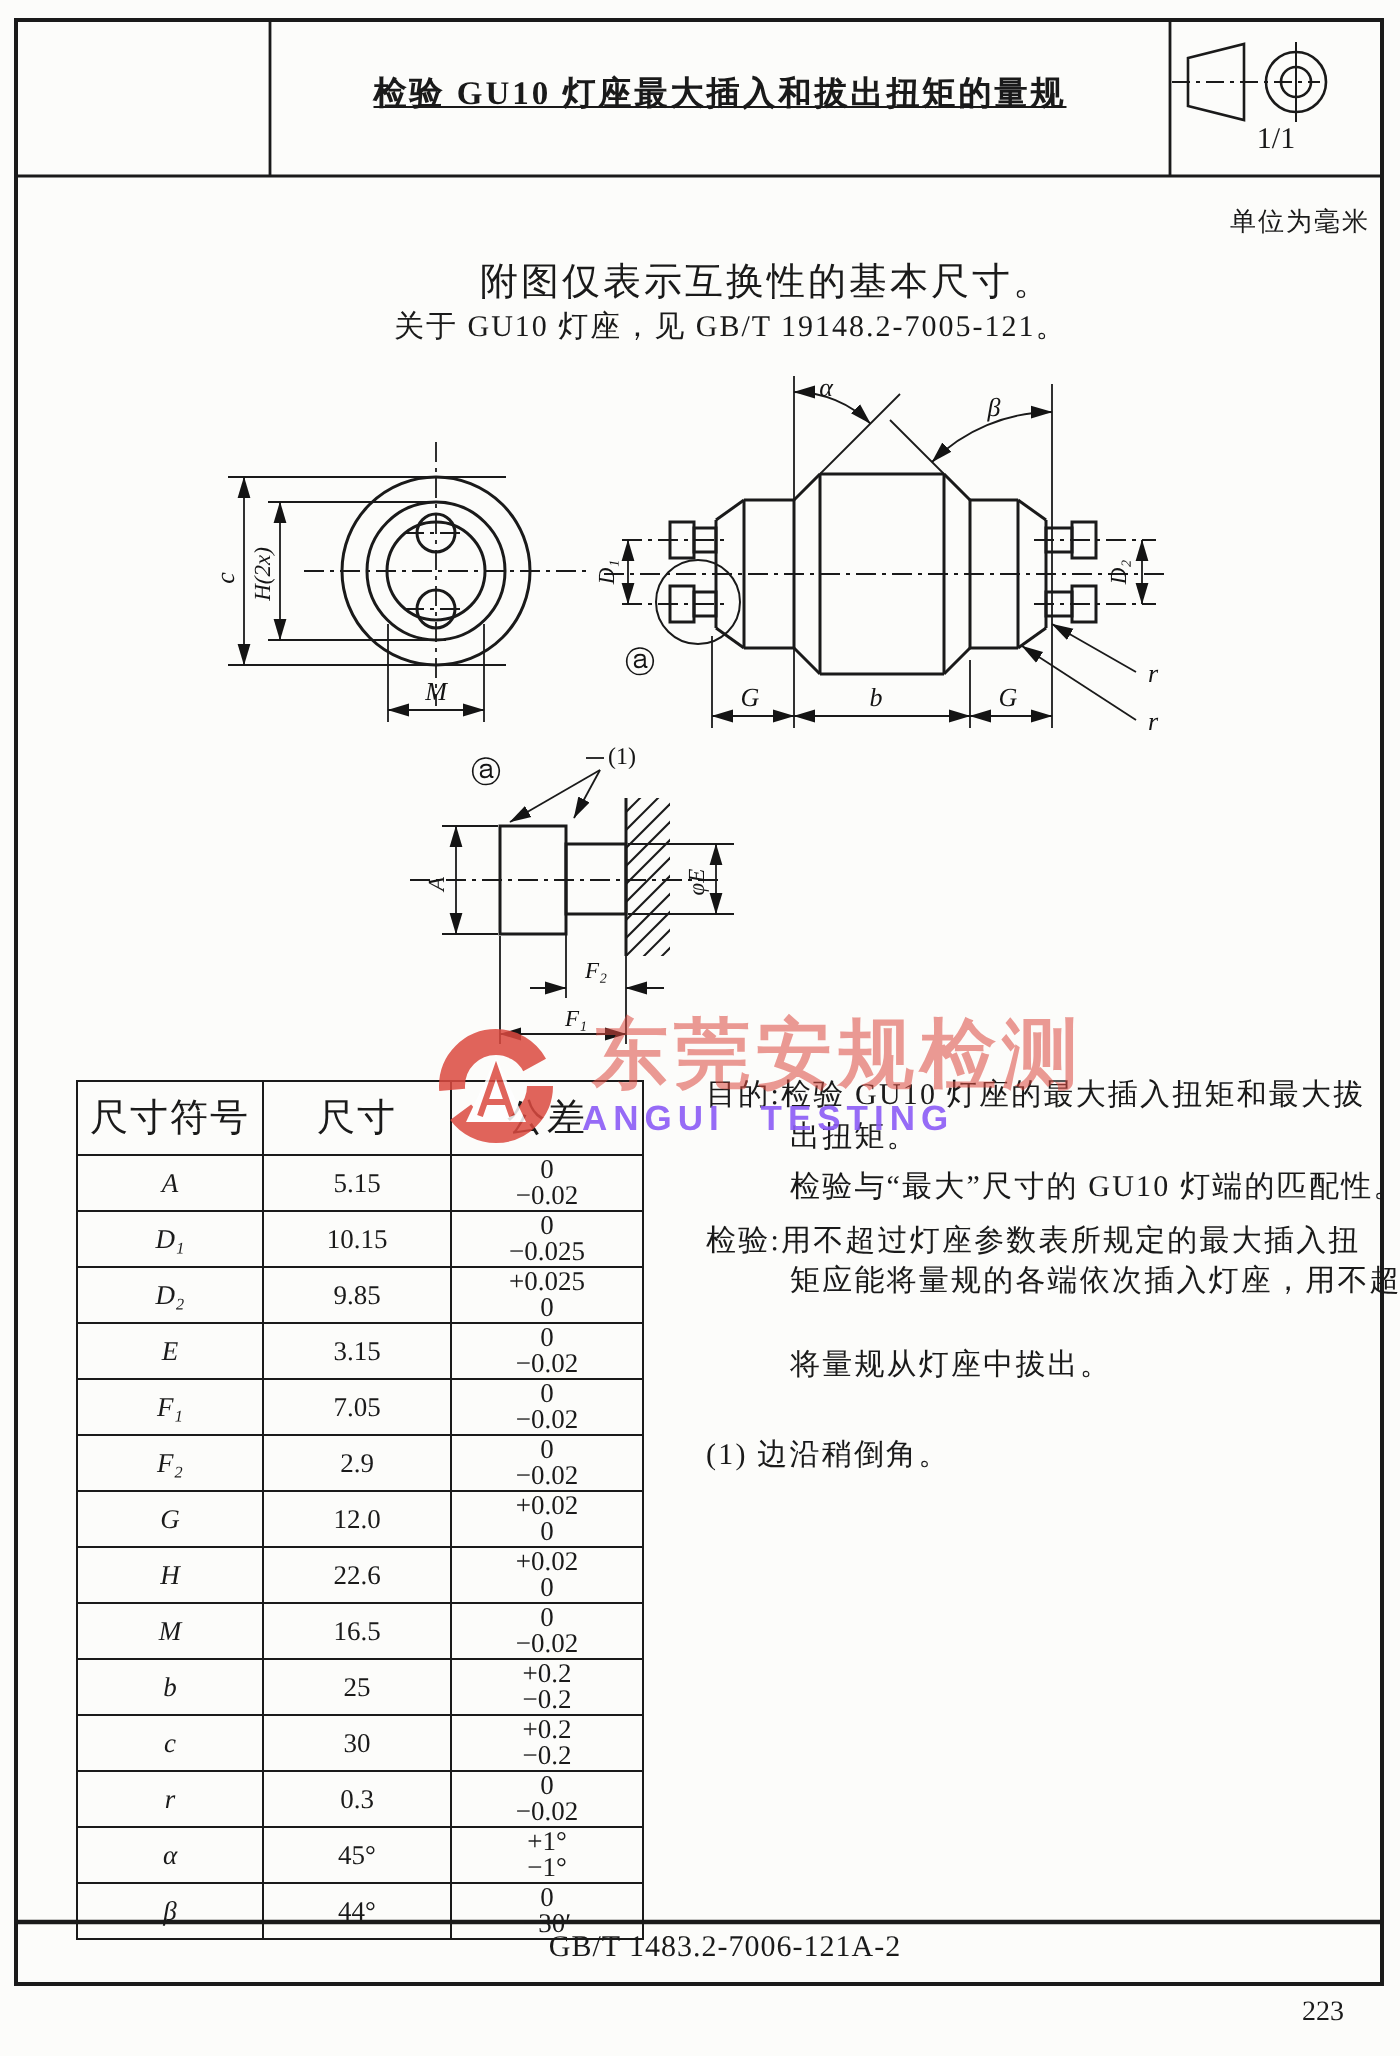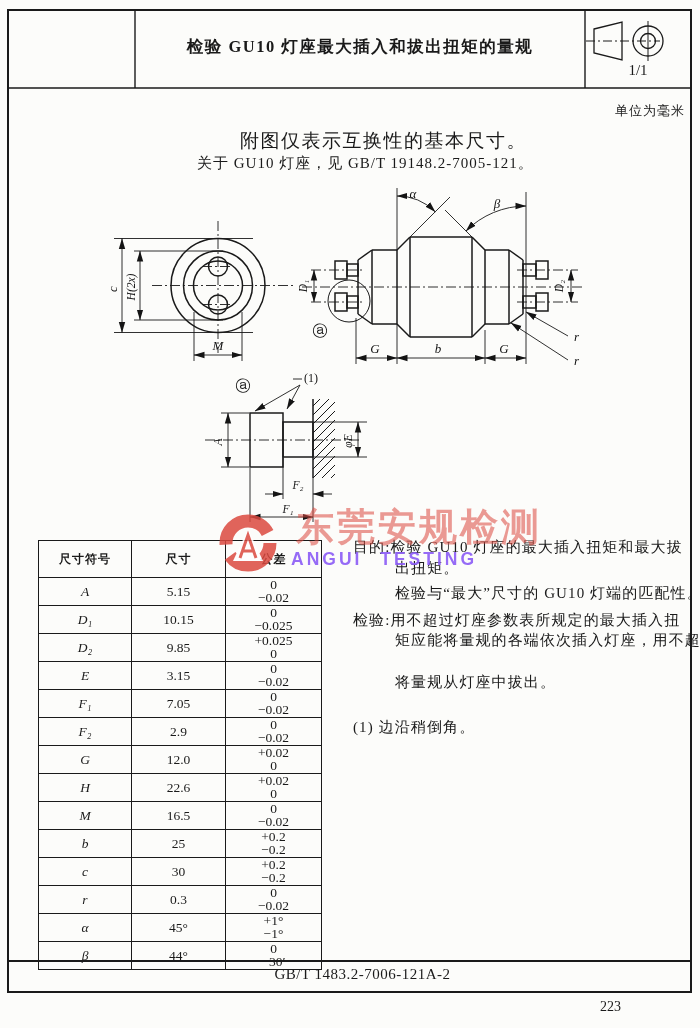--- a/index.html
+++ b/index.html
@@ -1,30 +1,30 @@
 <!DOCTYPE html>
 <html><head>
 <meta charset="utf-8">
 <style>
   html,body{margin:0;padding:0;background:#e8e8e4;}
   .page{position:relative;width:700px;height:1028px;background:#fcfcfa;overflow:hidden;
         font-family:"Liberation Serif",serif;color:#1a1a1a;}
   .abs{position:absolute;}
-  .doc-title{left:135px;top:36px;width:450px;text-align:center;font-size:16.5px;font-weight:600;letter-spacing:1.5px;}
+  .doc-title{left:135px;top:36px;width:450px;text-align:center;font-size:16.5px;font-weight:600;letter-spacing:1.5px;text-decoration:underline;}
   .sheet-no{left:585px;top:62px;width:106px;text-align:center;font-size:15px;}
   .unit-note{left:575px;top:102px;width:110px;text-align:right;font-size:13px;letter-spacing:1px;}
   .intro1{left:240px;top:128px;font-size:19px;letter-spacing:1.5px;}
   .intro2{left:197px;top:154px;font-size:15px;letter-spacing:1px;}
   .note-line{font-size:15px;letter-spacing:1.1px;white-space:nowrap;}
   .doc-number{left:8px;top:966px;width:683px;text-align:center;font-size:15px;letter-spacing:.5px;padding-left:13px;}
-  .page-number{left:600px;top:999px;width:72px;text-align:left;font-size:14px;}
+  .page-number{left:600px;top:999px;width:72px;text-align:right;font-size:14px;}
   
   table.spec{position:absolute;left:38px;top:540px;border-collapse:collapse;table-layout:fixed;background:transparent;}
   table.spec td,table.spec th{border:1.4px solid #1a1a1a;text-align:center;vertical-align:middle;padding:0;}
-  table.spec th{width:92px;height:36px;font-size:12px;font-weight:700;letter-spacing:1px;}
+  table.spec th{width:92px;height:36px;font-size:19px;font-weight:400;letter-spacing:1px;}
   table.spec th.c2{width:93px}  table.spec th.c3{width:95px}
   table.spec td{height:27px;font-size:13.5px;}
   td.sym i{font-style:italic;font-family:"Liberation Serif",serif;}
   td.tol{font-size:11.5px;line-height:12.5px;}
   
   .wm{pointer-events:none;}
   .wm-cn{left:280px;top:502px;font-size:38px;font-weight:700;letter-spacing:3px;color:#dc4a40;opacity:.55;
          font-family:"Liberation Serif",serif;white-space:nowrap;z-index:9;margin-left:16px;}
   .wm-en{left:291px;top:549px;font-size:17.5px;font-weight:700;letter-spacing:3px;word-spacing:10px;
          color:#8b5cf6;opacity:.9;font-family:"Liberation Sans",sans-serif;white-space:nowrap;z-index:9;}

